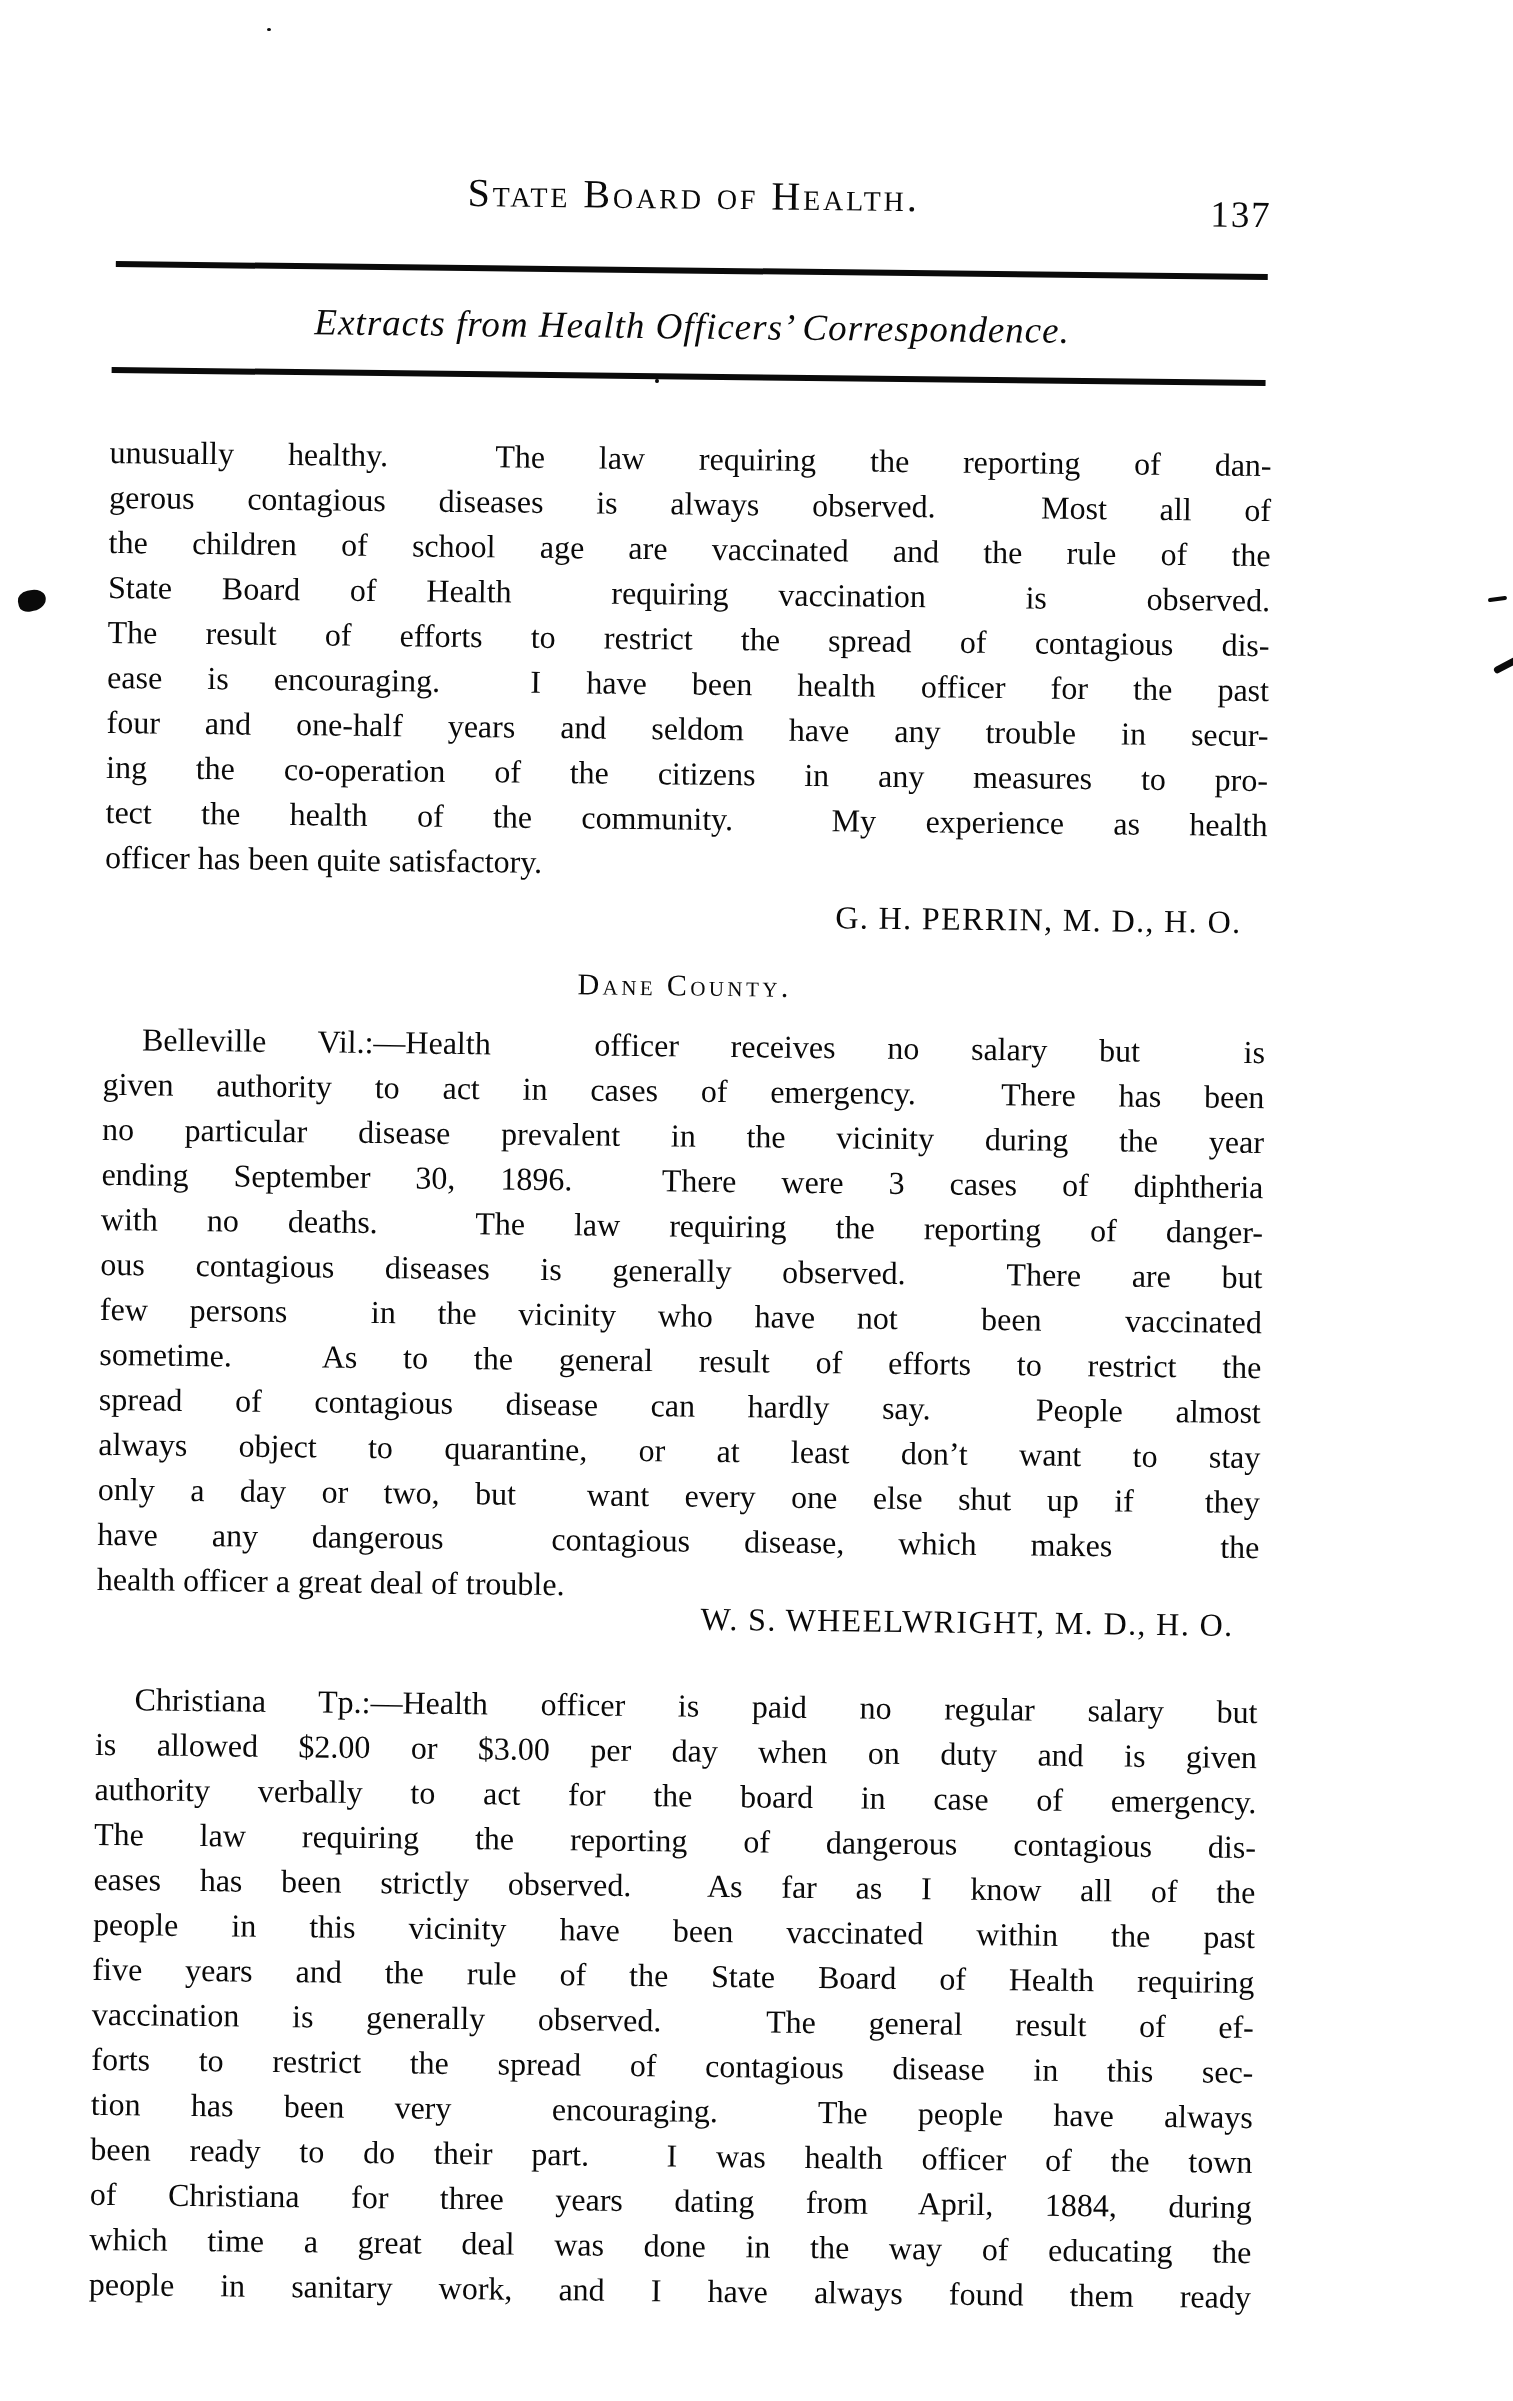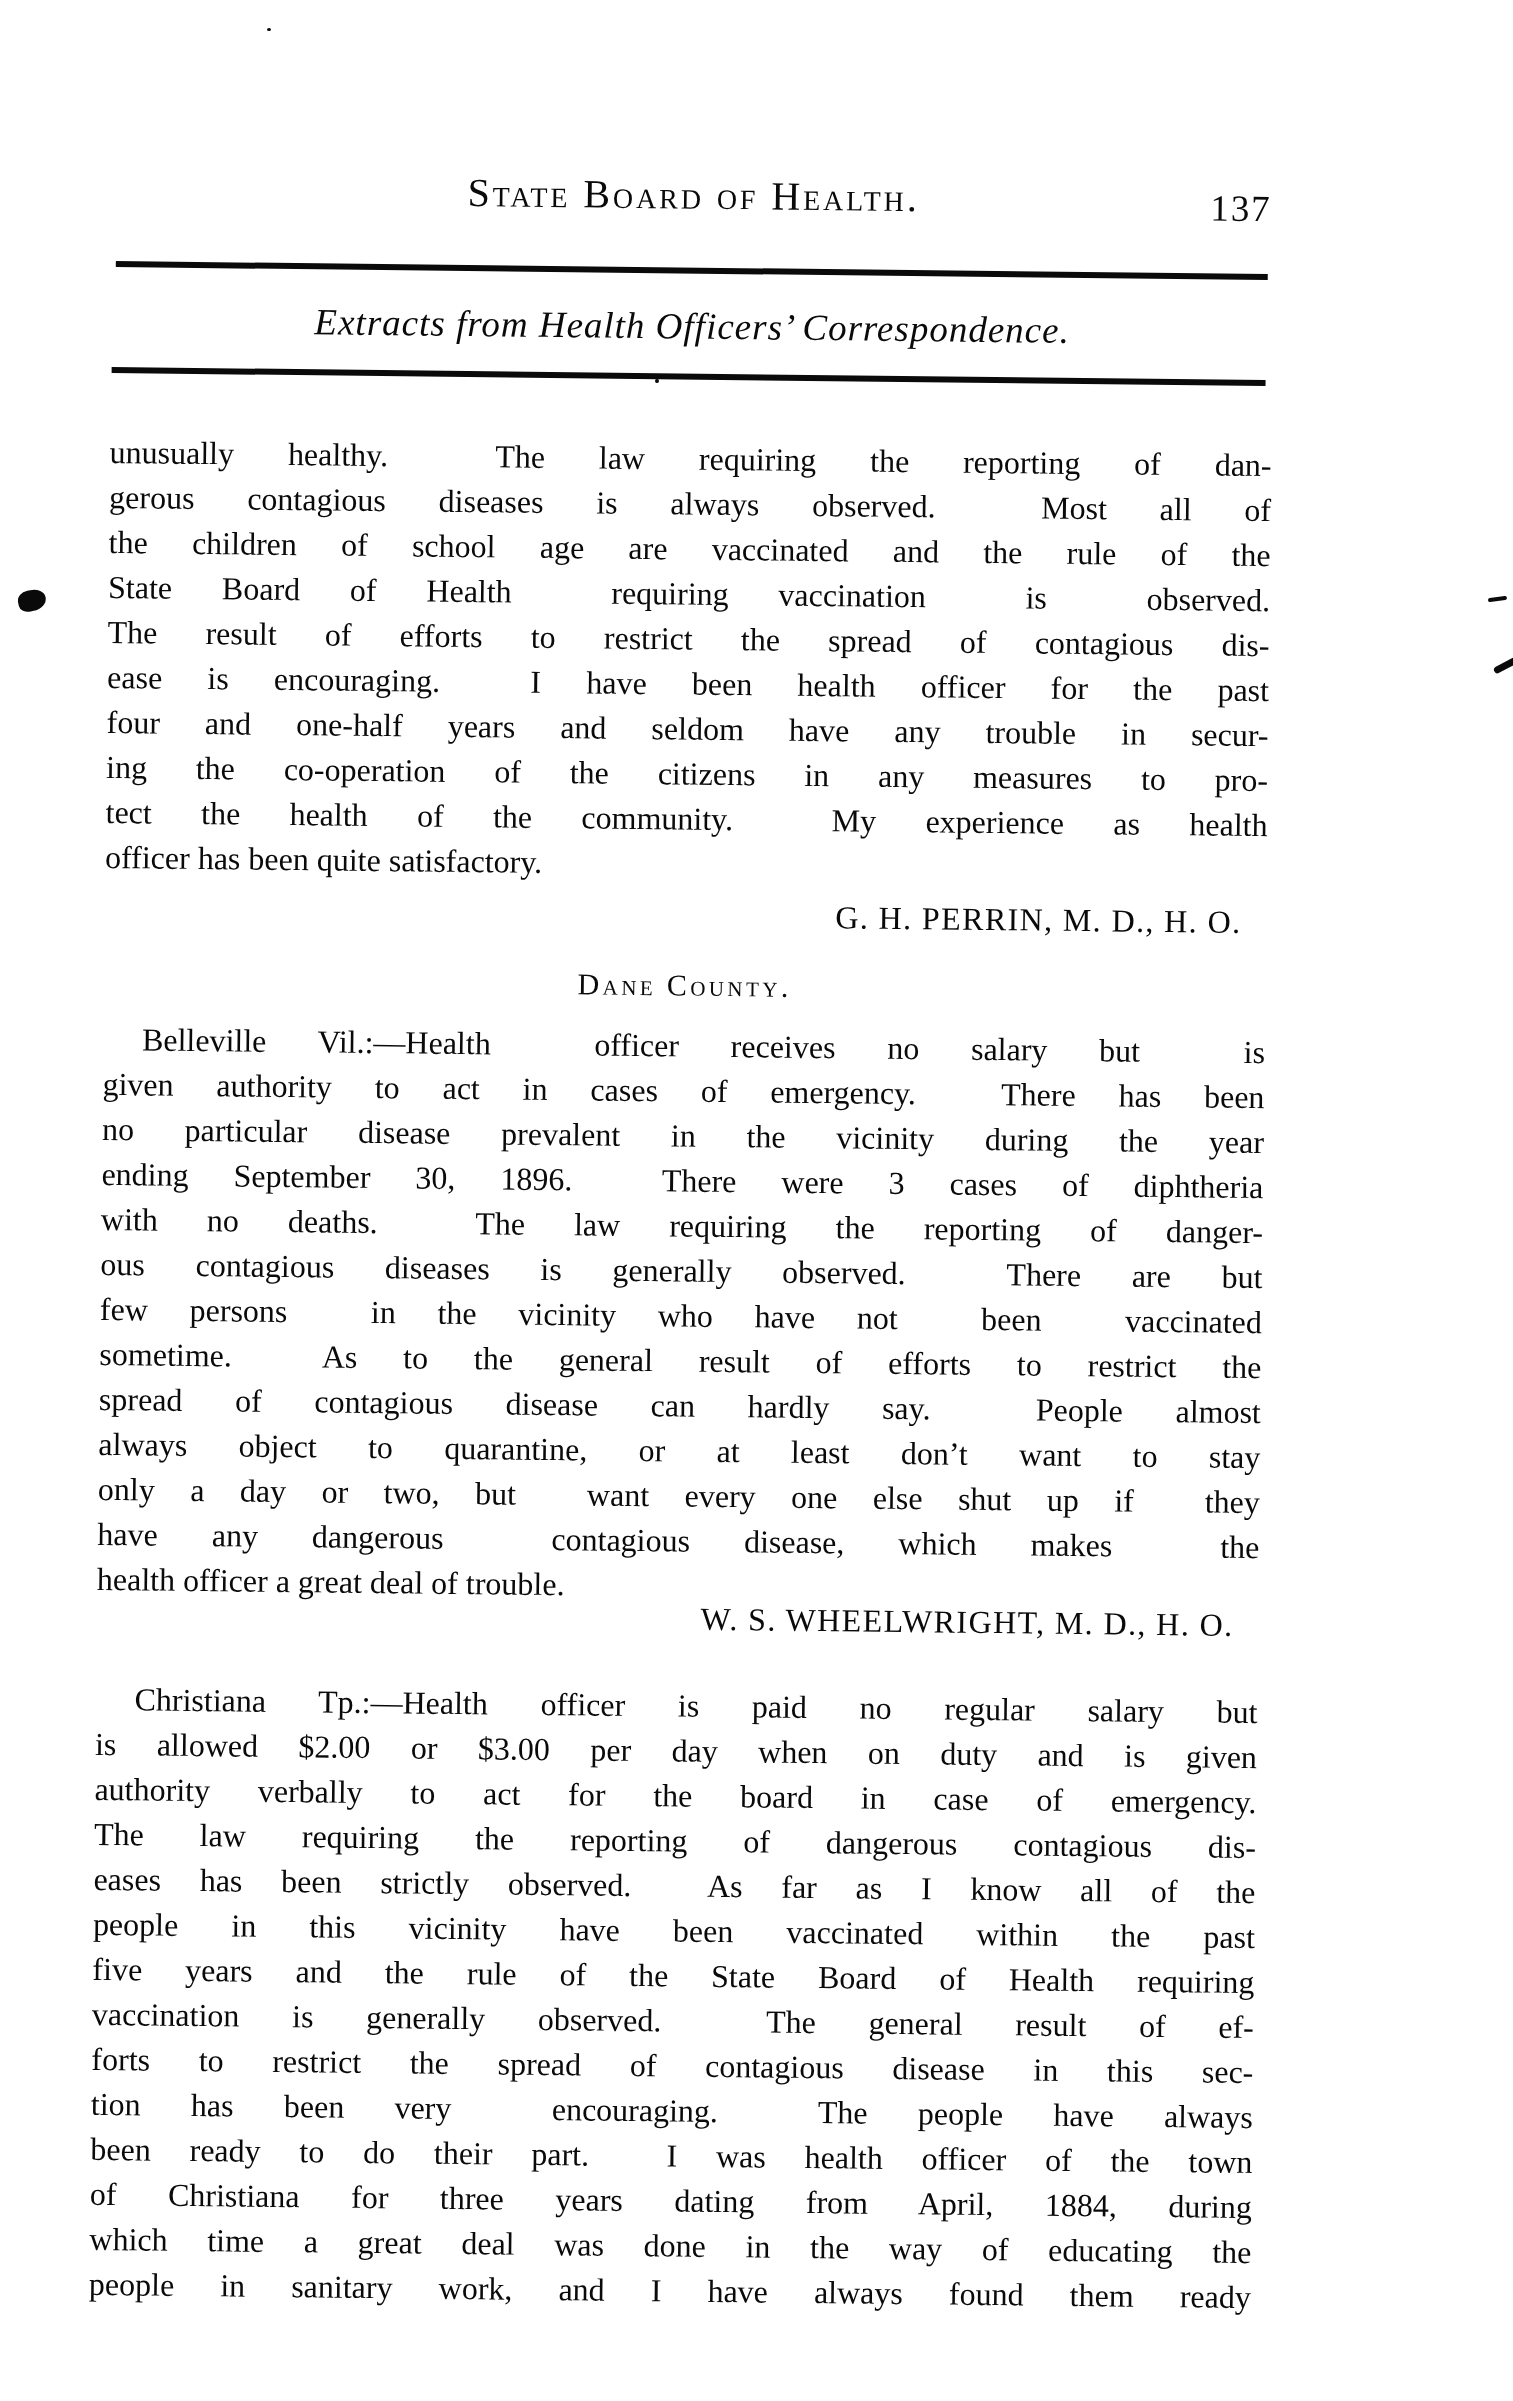--- a/index.html
+++ b/index.html
@@ -36,21 +36,21 @@
     font-size: 40px;
     line-height: 46px;
     font-variant: small-caps;
     letter-spacing: 2.9px;
     text-align: center;
     white-space: nowrap;
   }
   .page-number {
     position: absolute;
     right: 2.9px;
-    top: 11px;
+    top: 17px;
     font-size: 37px;
     line-height: 37px;
     letter-spacing: 1.9px;
   }
   .rule {
     height: 6.2px;
     background: #0a0a0a;
   }
   .rule1 { top: 100px; left: 3.8px;  width: 1152px; }
   .rule2 { top: 206px; left: 1px;  width: 1154px; }

